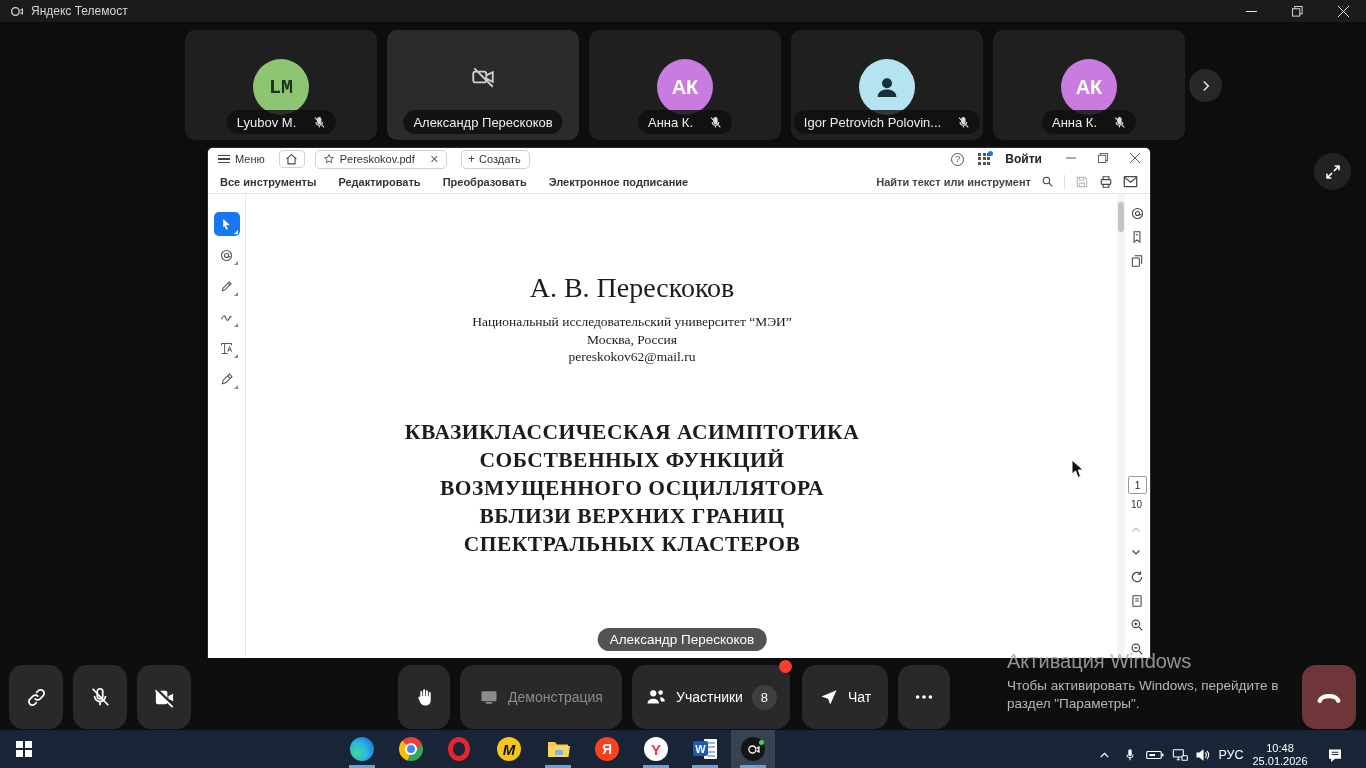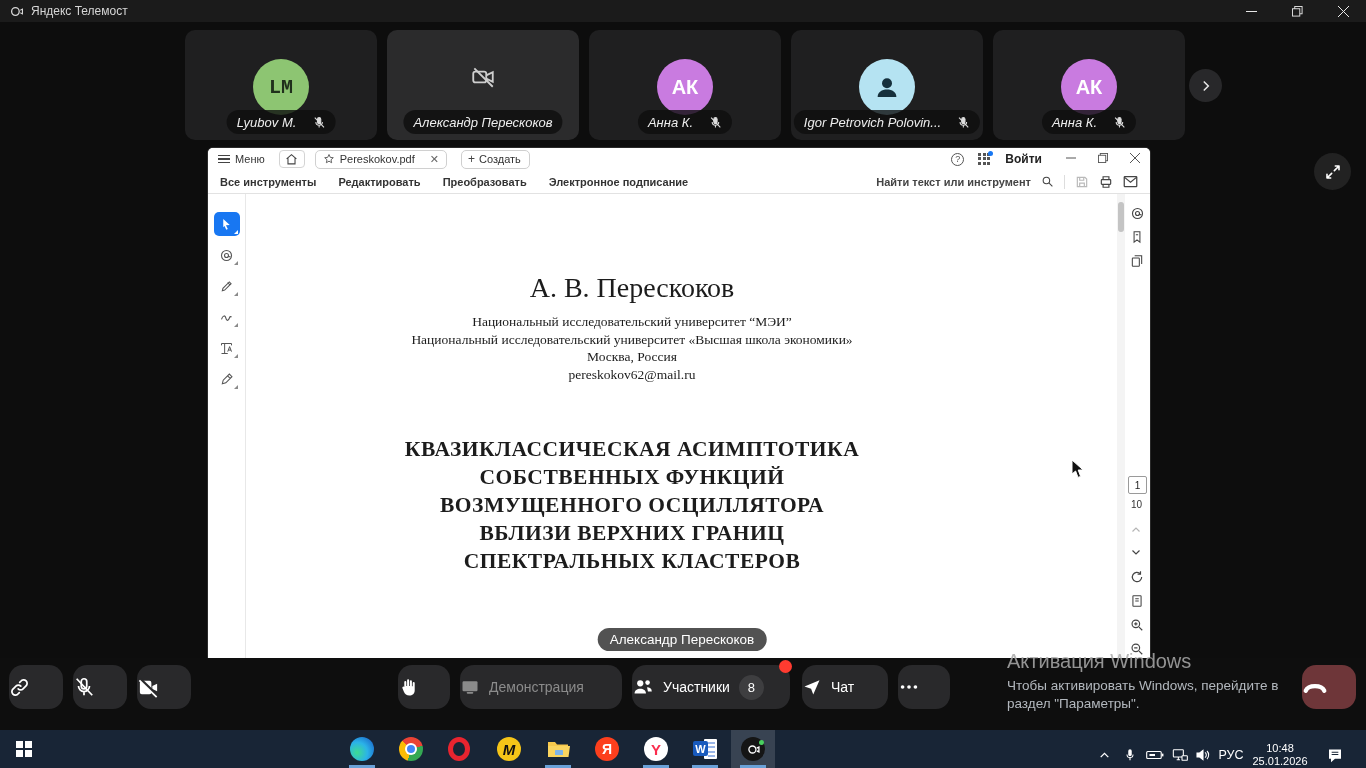--- a/index.html
+++ b/index.html
@@ -21,21 +21,21 @@
   .tile--active { background:#2b2b2c; }
   .avatar { position:absolute; left:50%; top:29px; transform:translateX(-50%);
             width:56px; height:56px; border-radius:50%; display:flex; align-items:center;
             justify-content:center; font-weight:bold; font-size:20px; }
   .av-green { background:#8dc572; color:#20301c;font-family:Liberation Mono, monospace; }
   .av-purple { background:#c97be0; color:#fff; }
   .av-blue { background:#b5e3f2; color:#16303c; }
   .cam-off-center { position:absolute; left:50%; top:50%; transform:translate(-50%,-70%); color:#cfcfcf; }
   .name-pill { position:absolute; bottom:6px; left:50%; transform:translateX(-50%);
                background:rgba(14,14,14,.8); border-radius:12px; height:24px;
-               display:flex; align-items:center; gap:16px; padding:0 10px; white-space:nowrap;font-style:italic; }
+               display:flex; align-items:center; gap:16px; padding:0 10px; white-space:nowrap; }
   .name-pill .nm { color:#eee; font-size:13px; }
   .name-pill .mic { color:#dcdcdc; display:flex; }
   .strip-next { position:absolute; left:1189px; top:69px; width:33px; height:33px;
                 border-radius:50%; background:#28282a; border:none; color:#e8e8e8;
                 display:flex; align-items:center; justify-content:center; }
 
   
   .pdf { position:absolute; left:208px; top:148px; width:942px; height:510px;
          background:#fff; border-radius:5px 5px 0 0; box-shadow:0 0 0 1px #2a2a2a; font-size:11px; color:#333; }
   .pdf-row1 { position:absolute; left:0; top:0; right:0; height:22px; display:flex;
@@ -98,22 +98,22 @@
 
   
   .expand-btn { position:absolute; left:1314px; top:153px; width:37px; height:37px; border-radius:50%;
                 background:#222; border:none; color:#fff; display:flex; align-items:center; justify-content:center; }
   .presenter-pill { position:absolute; left:682px; top:628px; transform:translateX(-50%);
                     background:#525252; color:#fff; font-size:13.5px; border-radius:12px;
                     height:23px; display:flex; align-items:center; padding:0 12px; white-space:nowrap; }
 
   
   .bbar { position:absolute; left:0; top:658px; width:1366px; height:72px; background:#0e0e0e; }
-  .cbtn { position:absolute; top:7px; height:44px; background:#29292b; border:none; border-radius:14px;
-          color:#fff; display:flex; align-items:center; gap:9px; font-size:14px; }
+  .cbtn { position:absolute; top:7px; height:64px; background:#29292b; border:none; border-radius:14px;
+          color:#fff; display:flex; align-items:center; justify-content:center; gap:9px; font-size:14px; }
   .cbtn .lbl { color:#fff; }
   .cbtn.dis { color:#8b8b8b; }
   .cbtn.dis .lbl { color:#8b8b8b; }
   .badge { width:25px; height:25px; border-radius:50%; background:#3e3e40; color:#fff; font-size:13px;
            display:flex; align-items:center; justify-content:center; }
   .reddot { position:absolute; right:-2px; top:-5px; width:13px; height:13px; border-radius:50%; background:#ff3b30; }
   .endcall { background:#6e3639; }
 
   
   .wmark { position:absolute; left:1007px; top:650px; pointer-events:none; }
@@ -384,21 +384,20 @@
           <svg width="14" height="14" viewBox="0 0 24 24" fill="none" stroke="currentColor" stroke-width="1.8">
               <path d="M4 20l6-1.5L20.5 8 16 3.5 5.5 14zM13 6.5l4.5 4.5"></path>
             </svg>
         </span>
       </div>
 
       <div class="doc-area">
         <div class="doc-text">
           <div class="doc-author">А. В. Перескоков</div>
           <div class="doc-affil">Национальный исследовательский университет “МЭИ”</div>
-          <div class="doc-line">Национальный исследовательский университет «Высшая школа экономики»</div>
           <div class="doc-line">Москва, Россия</div>
           <div class="doc-line">pereskokov62@mail.ru</div>
           <div class="doc-title">
             <div>КВАЗИКЛАССИЧЕСКАЯ АСИМПТОТИКА</div>
             <div>СОБСТВЕННЫХ ФУНКЦИЙ</div>
             <div>ВОЗМУЩЕННОГО ОСЦИЛЛЯТОРА</div>
             <div>ВБЛИЗИ ВЕРХНИХ ГРАНИЦ</div>
             <div>СПЕКТРАЛЬНЫХ КЛАСТЕРОВ</div>
           </div>
         </div>

